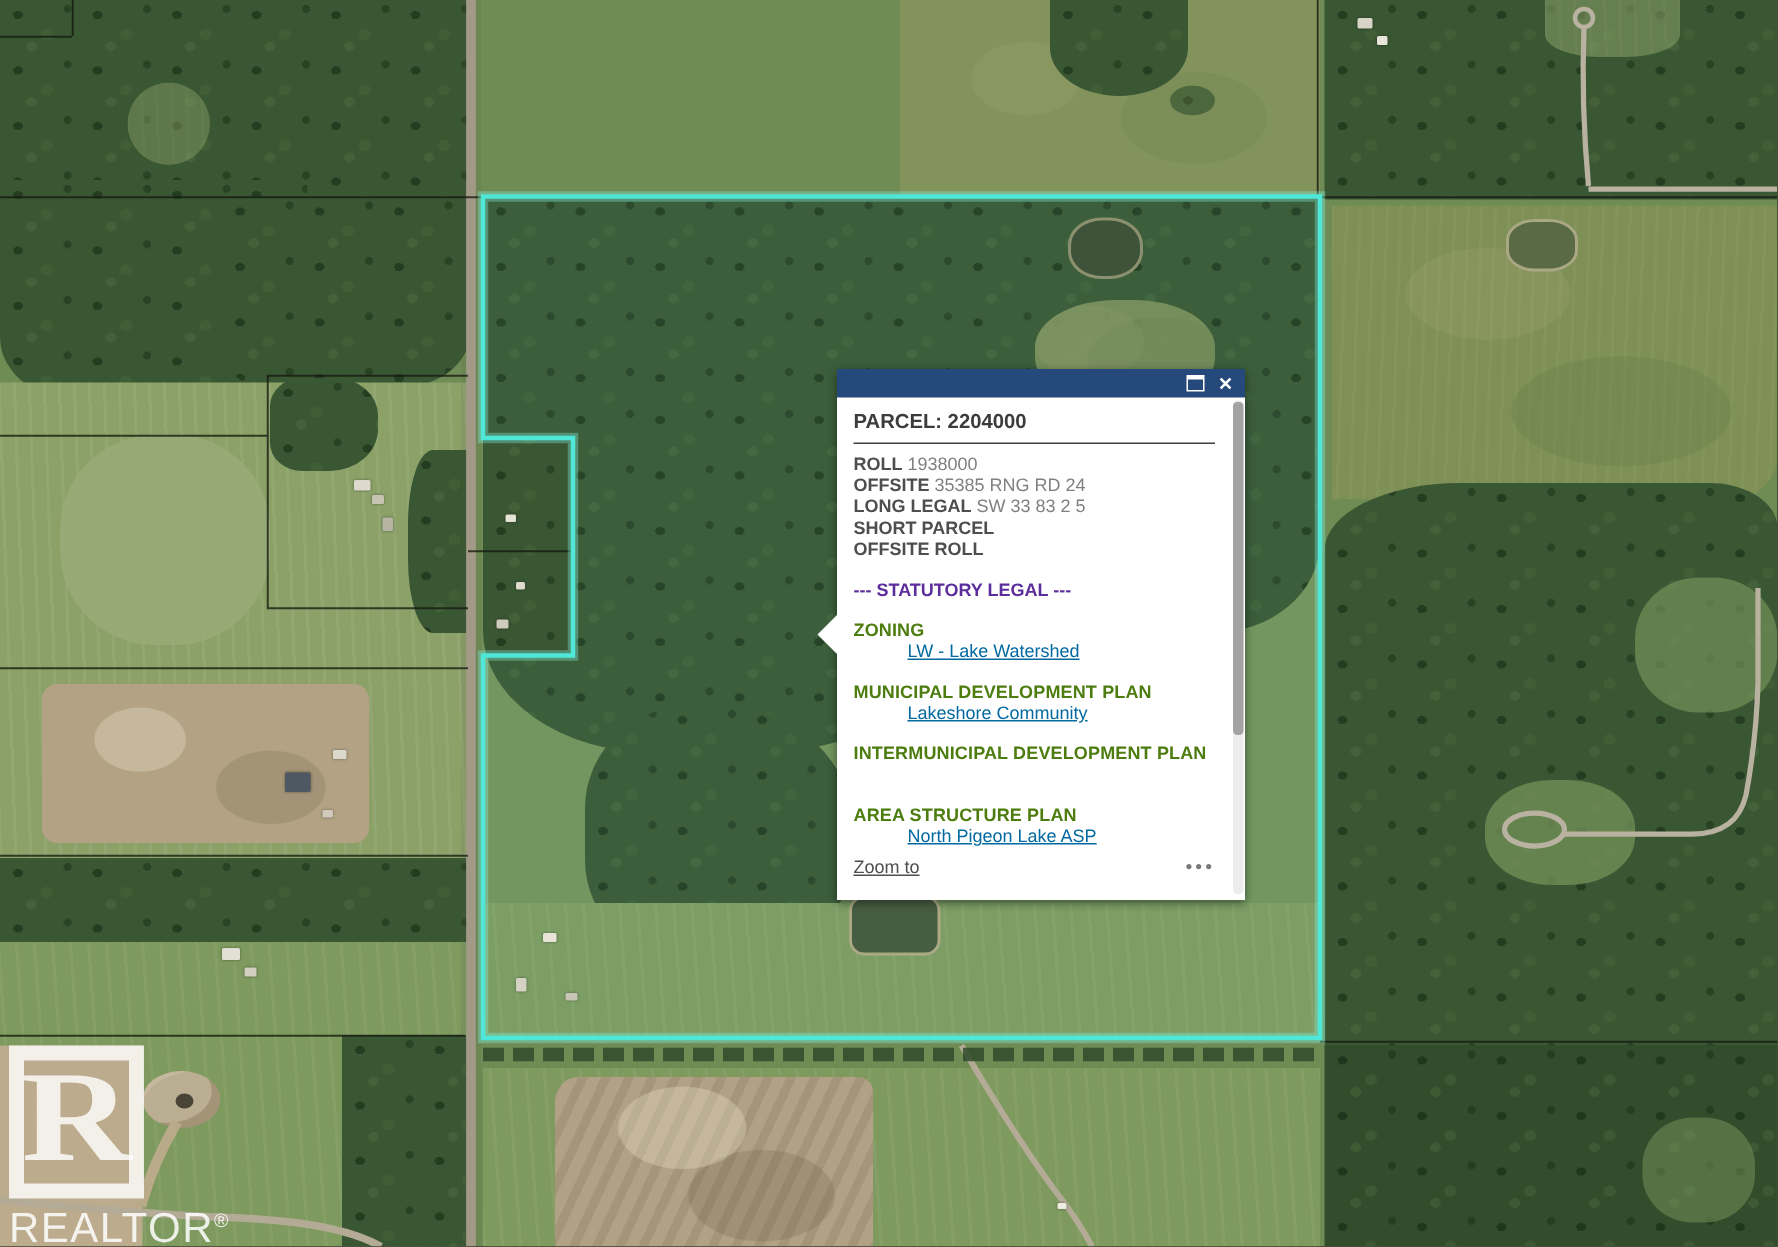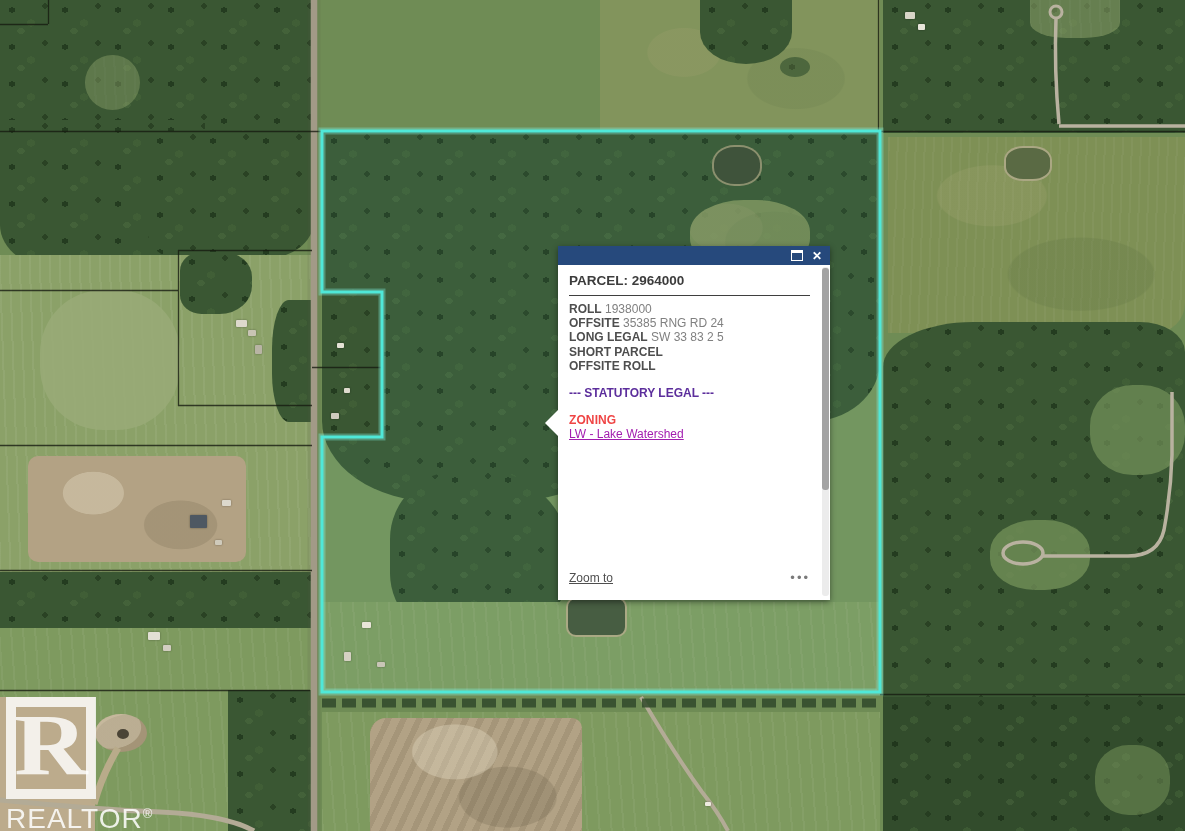--- a/index.html
+++ b/index.html
@@ -65,23 +65,23 @@
     border-top:13px solid transparent;border-bottom:13px solid transparent;border-right:13px solid #fff;}
   .popup .body{position:absolute;top:19px;bottom:0;left:0;right:0;overflow:hidden;
     padding:8px 20px 0 11px;font-size:12px;}
   .popup h1{margin:0 0 0 0;font-size:13.5px;font-weight:700;color:#3c3c3c;line-height:16px;}
   .popup .rule{border-bottom:1.5px solid #3f3f3f;margin:6px 0 6px 0;width:100%;}
   .popup .fld{line-height:14.2px;white-space:nowrap;}
   .popup .fld .lbl{font-weight:700;color:#4e4e4e;}
   .popup .fld .val{color:#808080;}
   .popup .statplan{margin-top:13px;font-weight:700;color:#5c2e9c;line-height:14px;}
   .popup .sec{margin-top:13px;}
-  .popup .sec .h{font-weight:700;color:#ef4444;font-size:12px;line-height:14px;letter-spacing:.1px;}
-  .popup .sec .lnk{display:block;min-height:14px;line-height:14px;color:#a21caf;
-    text-decoration:underline;cursor:pointer;}
+  .popup .sec .h{font-weight:700;color:#4d7c0f;font-size:12px;line-height:14px;letter-spacing:.1px;}
+  .popup .sec .lnk{display:block;min-height:14px;line-height:14px;color:#0369a1;
+    text-decoration:underline;cursor:pointer;margin-left:36px;}
   .popup .foot{position:absolute;left:0;right:10px;bottom:3px;height:26px;display:flex;
     align-items:center;justify-content:space-between;padding:0 10px 6px 11px;background:#fff;}
   .popup .zoomto{color:#4f4f4f;text-decoration:underline;cursor:pointer;font-size:12px;}
   .popup .more{color:#7a7a7a;font-size:13px;letter-spacing:2px;cursor:pointer;line-height:8px;}
   .popup .sbar{position:absolute;top:21px;right:1px;width:7px;height:329px;background:#ececec;border-radius:3px;}
   .popup .sthumb{position:absolute;top:1px;left:0;width:7px;height:222px;background:#a3a3a3;border-radius:3px;}
 </style>
 </head>
 <body>
 
@@ -192,35 +192,47 @@
     <div class="label"><span>REALTOR</span><sup>®</sup></div>
   </div>
 
   <div class="popup">
     <div class="arrow"></div>
     <div class="hdr">
       <span class="maxico"></span>
       <span class="closeico">✕</span>
     </div>
     <div class="body">
-      <h1>PARCEL: 2964000</h1>
+      <h1>PARCEL: 2204000</h1>
       <div class="rule"></div>
 
       <div class="fld"><span class="lbl">ROLL</span> <span class="val">1938000</span></div>
       <div class="fld"><span class="lbl">OFFSITE</span> <span class="val">35385 RNG RD 24</span></div>
       <div class="fld"><span class="lbl">LONG LEGAL</span> <span class="val">SW 33 83 2 5</span></div>
       <div class="fld"><span class="lbl">SHORT PARCEL</span> <span class="val"></span></div>
       <div class="fld"><span class="lbl">OFFSITE ROLL</span> <span class="val"></span></div>
 
       <div class="statplan">--- STATUTORY LEGAL ---</div>
 
       <div class="sec">
         <div class="h">ZONING</div>
         <span class="lnk">LW - Lake Watershed</span>
       </div>
+      <div class="sec">
+        <div class="h">MUNICIPAL DEVELOPMENT PLAN</div>
+        <span class="lnk">Lakeshore Community</span>
+      </div>
+      <div class="sec">
+        <div class="h">INTERMUNICIPAL DEVELOPMENT PLAN</div>
+        <span class="lnk"></span>
+      </div>
+      <div class="sec">
+        <div class="h">AREA STRUCTURE PLAN</div>
+        <span class="lnk">North Pigeon Lake ASP</span>
+      </div>
     </div>
     <div class="foot">
       <span class="zoomto">Zoom to</span>
       <span class="more">•••</span>
     </div>
     <div class="sbar">
       <div class="sthumb"></div>
     </div>
   </div>
 

